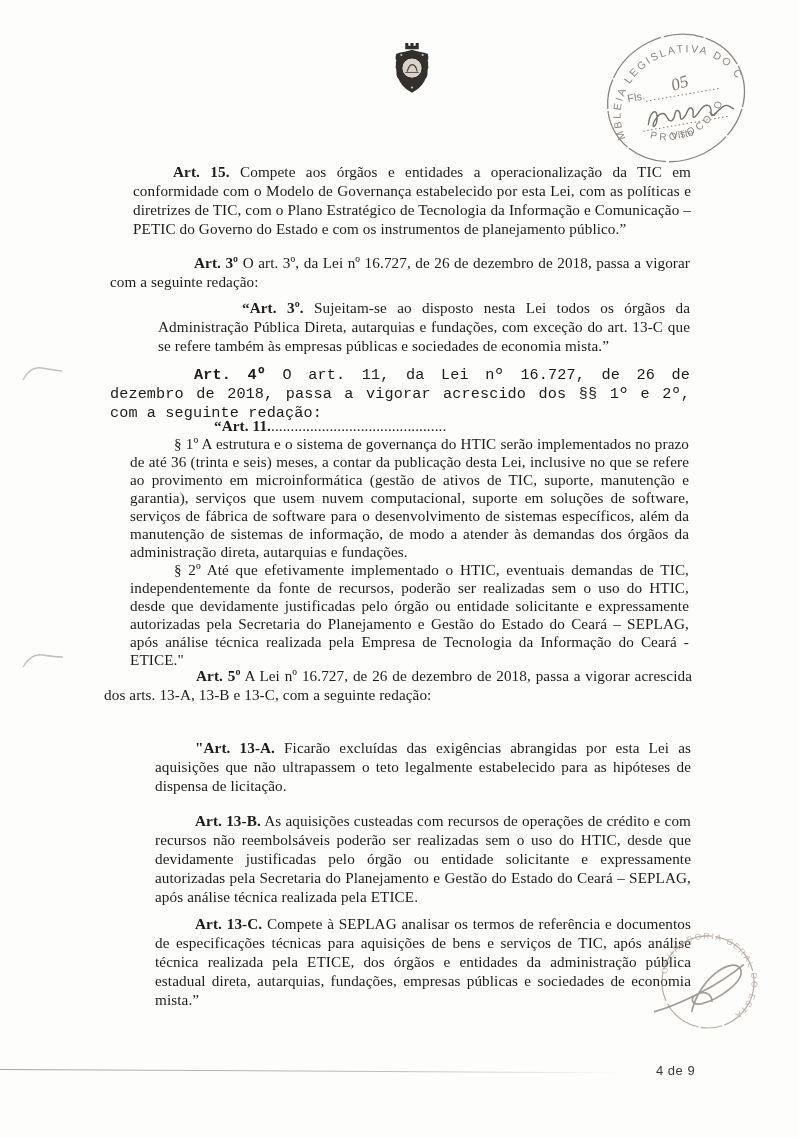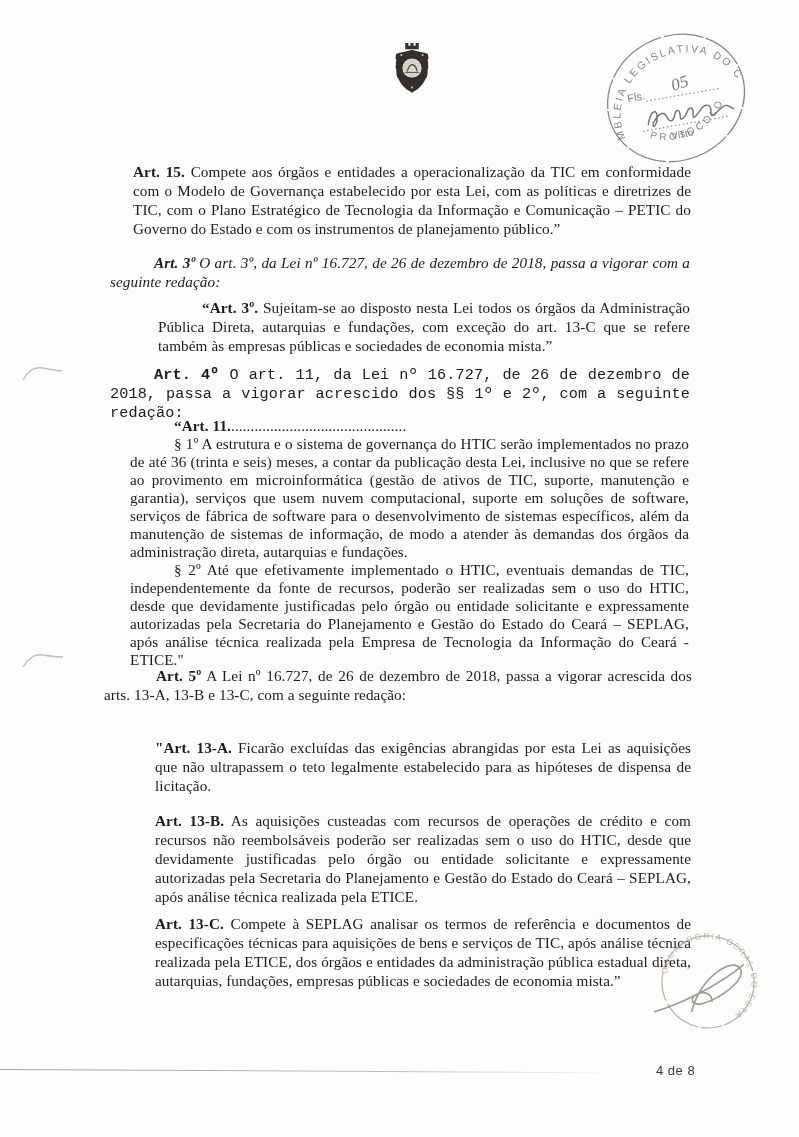--- a/index.html
+++ b/index.html
@@ -13,21 +13,21 @@
   .crest{position:absolute; left:388px; top:42px; width:48px; height:58px;}
   .org{position:absolute; left:294px; width:220px; text-align:center;
        font-variant:small-caps; color:#2e2a26;}
   .org1{top:99px;  font-size:18px; letter-spacing:2px;}
   .org2{top:116px; font-size:20px; letter-spacing:1.5px;}
   
   .block{position:absolute; text-align:justify; font-size:15.2px; line-height:19px;
          letter-spacing:0.1px;}
   .block p{margin:0;}
   .indent p, p.indent{text-indent:44px;}
-  .b{font-weight:bold;}
+  .b{font-weight:bold;margin-left:40px;}
   .q11{line-height:18px;}
   .q13 p + p{margin-top:16px;}
   .q13 p.last{margin-top:8px;}
   
   .stamp-top{position:absolute; left:588px; top:20px; width:175px; height:148px;}
   .stamp-bottom{position:absolute; left:636px; top:920px; width:148px; height:130px;}
   .pen-mark{position:absolute; left:20px; width:46px; height:24px;}
   .pen-mark.m1{top:362px;} .pen-mark.m2{top:648px;}
   .scan-line{position:absolute; left:0; top:1069px; width:100%; height:1px;
     background:linear-gradient(to right, rgba(95,92,88,.55), rgba(95,92,88,.38) 50%, rgba(95,92,88,0) 78%);
@@ -82,21 +82,21 @@
     <path d="M3,18 Q10,4 22,6 T42,9" fill="none" stroke="#b5b0aa" stroke-width="1.3" opacity="0.8"></path>
   </svg>
   <svg class="pen-mark m2" viewBox="0 0 46 24">
     <path d="M3,19 Q11,5 23,7 T43,9" fill="none" stroke="#b5b0aa" stroke-width="1.3" opacity="0.8"></path>
   </svg>
 
   <div class="block" style="left:133px; top:162px; width:558px;">
     <p><span class="b">Art. 15.</span> <span>Compete aos órgãos e entidades a operacionalização da TIC em conformidade com o Modelo de Governança estabelecido por esta Lei, com as políticas e diretrizes de TIC, com o Plano Estratégico de Tecnologia da Informação e Comunicação – PETIC do Governo do Estado e com os instrumentos de planejamento público.”</span></p>
   </div>
 
-  <div class="block" style="left:110px; top:253px; width:580px;font-style:italic;">
+  <div class="block" style="left:110px; top:253px; width:580px;">
     <p class="indent"><span class="b">Art. 3º</span> <span>O art. 3º, da Lei nº 16.727, de 26 de dezembro de 2018, passa a vigorar com a seguinte redação:</span></p>
   </div>
 
   <div class="block" style="left:158px; top:298px; width:532px;">
     <p class="indent"><span class="b">“Art. 3º.</span> <span>Sujeitam-se ao disposto nesta Lei todos os órgãos da Administração Pública Direta, autarquias e fundações, com exceção do art. 13-C que se refere também às empresas públicas e sociedades de economia mista.”</span></p>
   </div>
 
   <div class="block" style="left:110px; top:366px; width:580px;font-family:Liberation Mono, monospace;">
     <p class="indent"><span class="b">Art. 4º</span> <span>O art. 11, da Lei nº 16.727, de 26 de dezembro de 2018, passa a vigorar acrescido dos §§ 1º e 2º, com a seguinte redação:</span></p>
   </div>
@@ -125,14 +125,14 @@
       </defs>
       <text class="stamp-sans" font-size="8.5" letter-spacing="1.6" fill="#a3978b" opacity="0.9">
         <textPath href="#pgeArc" startOffset="50%" text-anchor="middle">PROCURADORIA GERAL DO ESTADO</textPath>
       </text>
       <path d="M74,96 C62,62 80,26 93,34 C103,42 90,72 78,84 C70,91 64,85 70,77 C74,71 82,70 86,77 M93,28 C82,62 58,98 42,116" fill="none" stroke="#6e645c" stroke-width="1.7" opacity="0.85"></path>
     </g>
   </svg>
 
   <div class="scan-line"></div>
 
-  <div class="pagenum">4 de 8</div>
+  <div class="pagenum">4 de 9</div>
 </div>
 
 </body></html>

